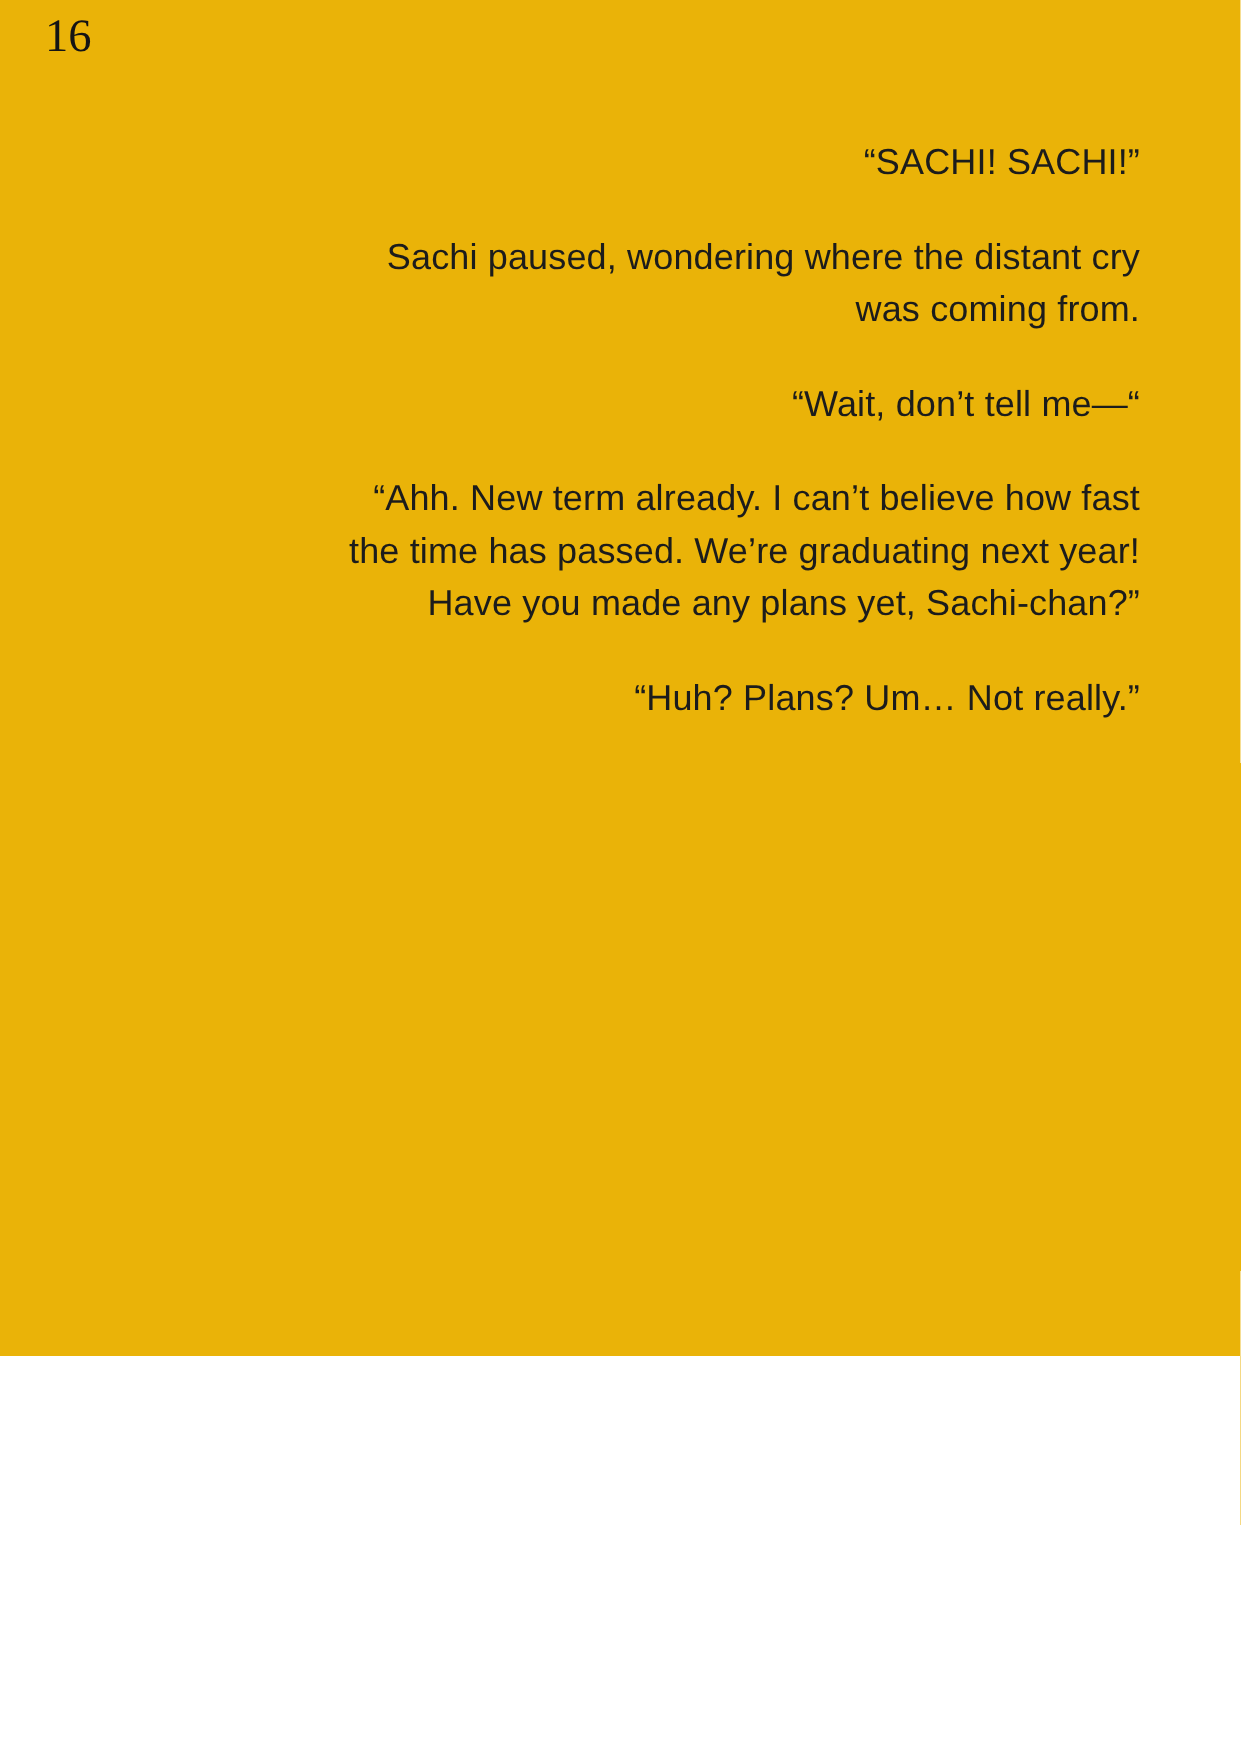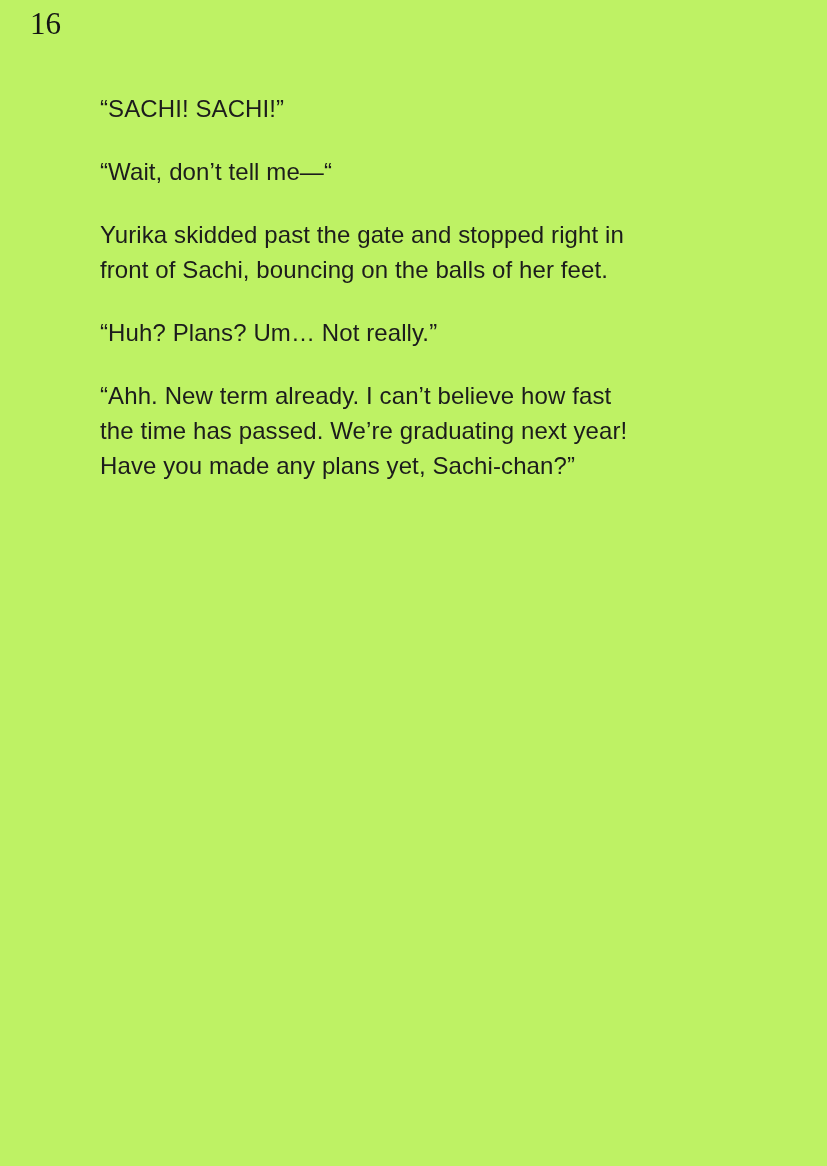--- a/index.html
+++ b/index.html
@@ -3,22 +3,22 @@
 <meta charset="utf-8">
 <style>
   html, body {
     margin: 0;
     padding: 0;
     background: #ffffff;
   }
   .page {
     position: relative;
     width: 827px;
-    height: 1166px;
-    background: #bef264;
+    height: 904px;
+    background: #eab308;
     overflow: hidden;
     font-family: "Liberation Sans", sans-serif;
     text-decoration: underline;
   }
   .page-number {
     position: absolute;
     left: 30px;
     top: 6px;
     font-family: "Liberation Serif", serif;
     font-size: 31px;
@@ -30,32 +30,33 @@
     top: 91px;
     width: 660px;
     font-size: 24px;
     line-height: 35px;
     color: #1c1c1c;
   }
   .content p {
     margin: 0 0 28px 0;
     white-space: pre-line;
     letter-spacing: 0.1px;
+    text-align: right;
   }
 </style>
 </head>
 <body>
 
 <div class="page">
   <div class="page-number">16</div>
 
   <div class="content">
 
   <p>“SACHI! SACHI!”</p>
+      <p>Sachi paused, wondering where the distant cry
+was coming from.</p>
       <p>“Wait, don’t tell me—“</p>
-      <p>Yurika skidded past the gate and stopped right in
-front of Sachi, bouncing on the balls of her feet.</p>
-      <p>“Huh? Plans? Um… Not really.”</p>
       <p>“Ahh. New term already. I can’t believe how fast
 the time has passed. We’re graduating next year!
 Have you made any plans yet, Sachi-chan?”</p>
+      <p>“Huh? Plans? Um… Not really.”</p>
     </div>
 </div>
 
 </body></html>

